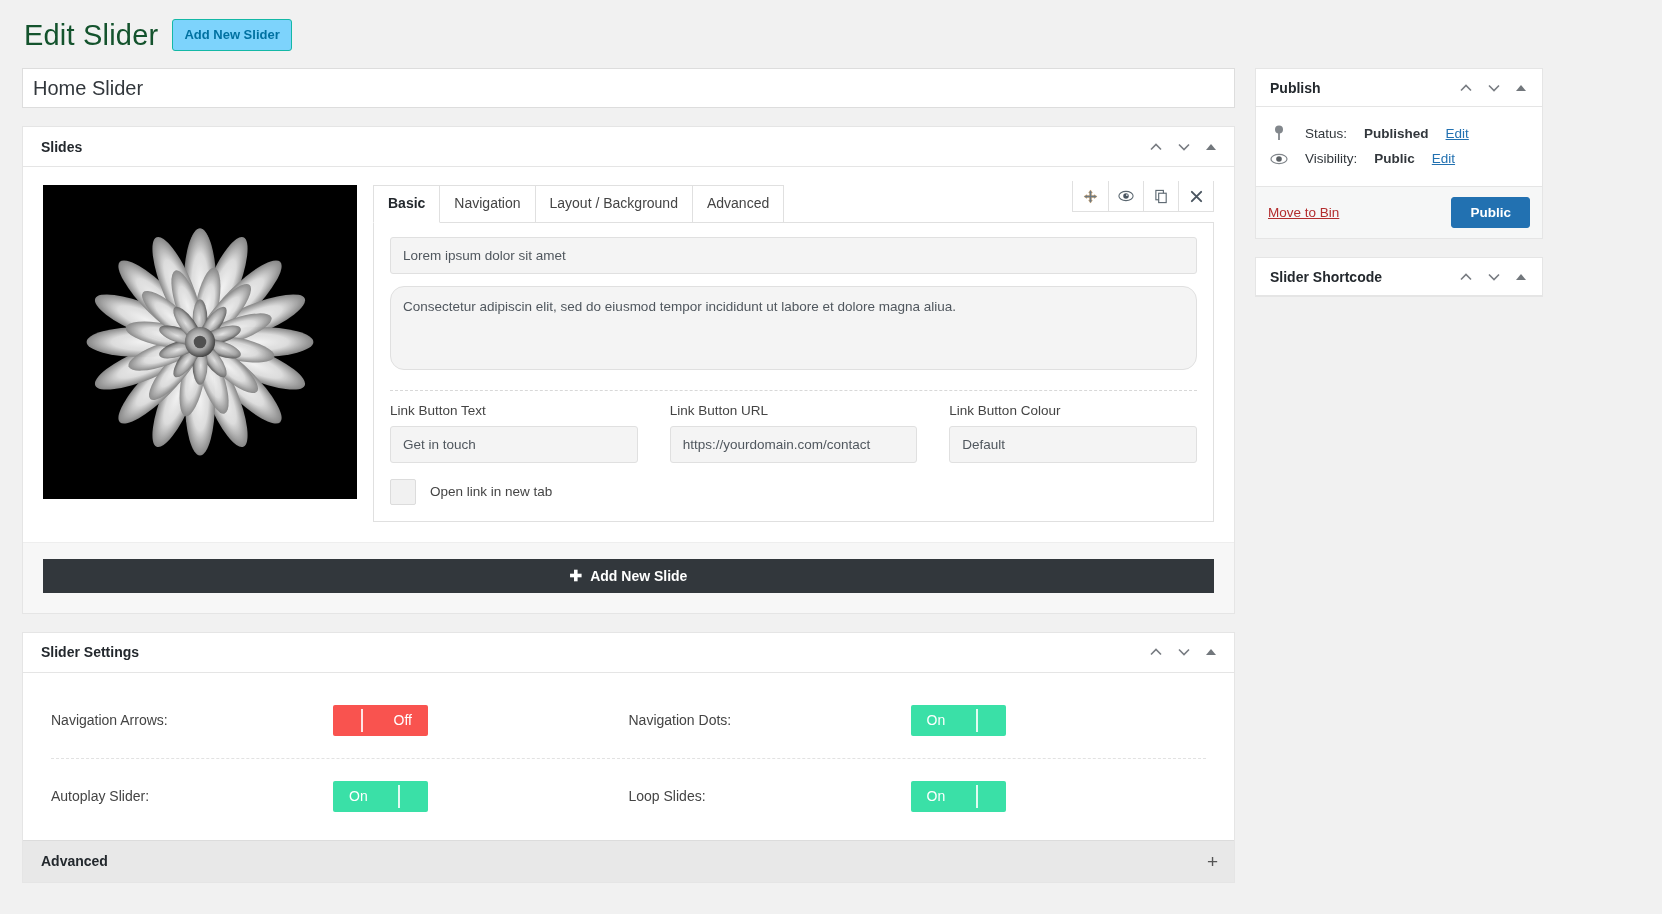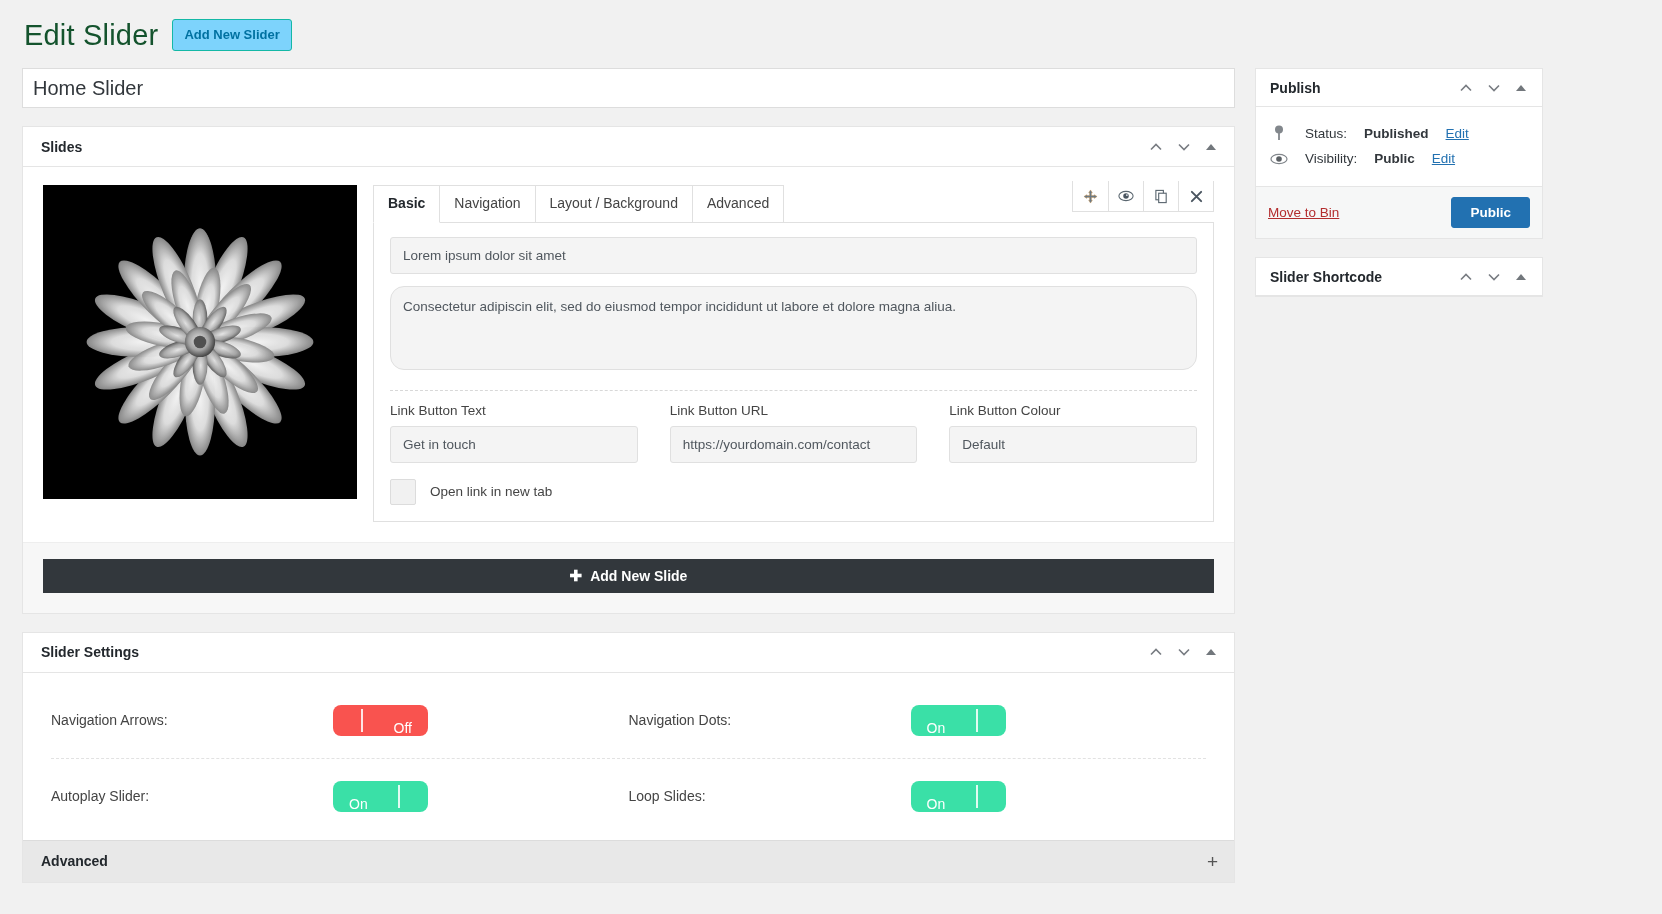--- a/index.html
+++ b/index.html
@@ -126,22 +126,22 @@
   }
   .add-slide-btn .plus { font-size: 15px; font-weight: 700; }
 
   
   .settings-body { padding: 10px 28px 6px 28px; background: #fff; }
   .settings-row { display: flex; align-items: center; }
   .settings-row + .settings-row { border-top: 1px dashed #e2e2e2; }
   .setting-cell { display: flex; align-items: center; width: 50%; height: 75px; }
   .setting-label { font-size: 14px; color: #444; width: 282px; flex: none; }
   .switch {
-    width: 95px; height: 31px; border-radius: 8px; position: relative;
-    display: flex; align-items: flex-end; cursor: pointer; color: #fff; font-size: 14px;
+    width: 95px; height: 31px; border-radius: 2px; position: relative;
+    display: flex; align-items: center; cursor: pointer; color: #fff; font-size: 14px;
   }
   .switch.on { background: #3ae0a7; justify-content: flex-start; padding-left: 16px; }
   .switch.off { background: #f9534f; justify-content: flex-end; padding-right: 16px; }
   .switch .knob { position: absolute; top: 4px; width: 2px; height: 23px; background: rgba(255,255,255,.85); }
   .switch.on .knob { right: 28px; }
   .switch.off .knob { left: 28px; }
 
   
   .advanced-bar {
     display: flex; align-items: center; justify-content: space-between;

